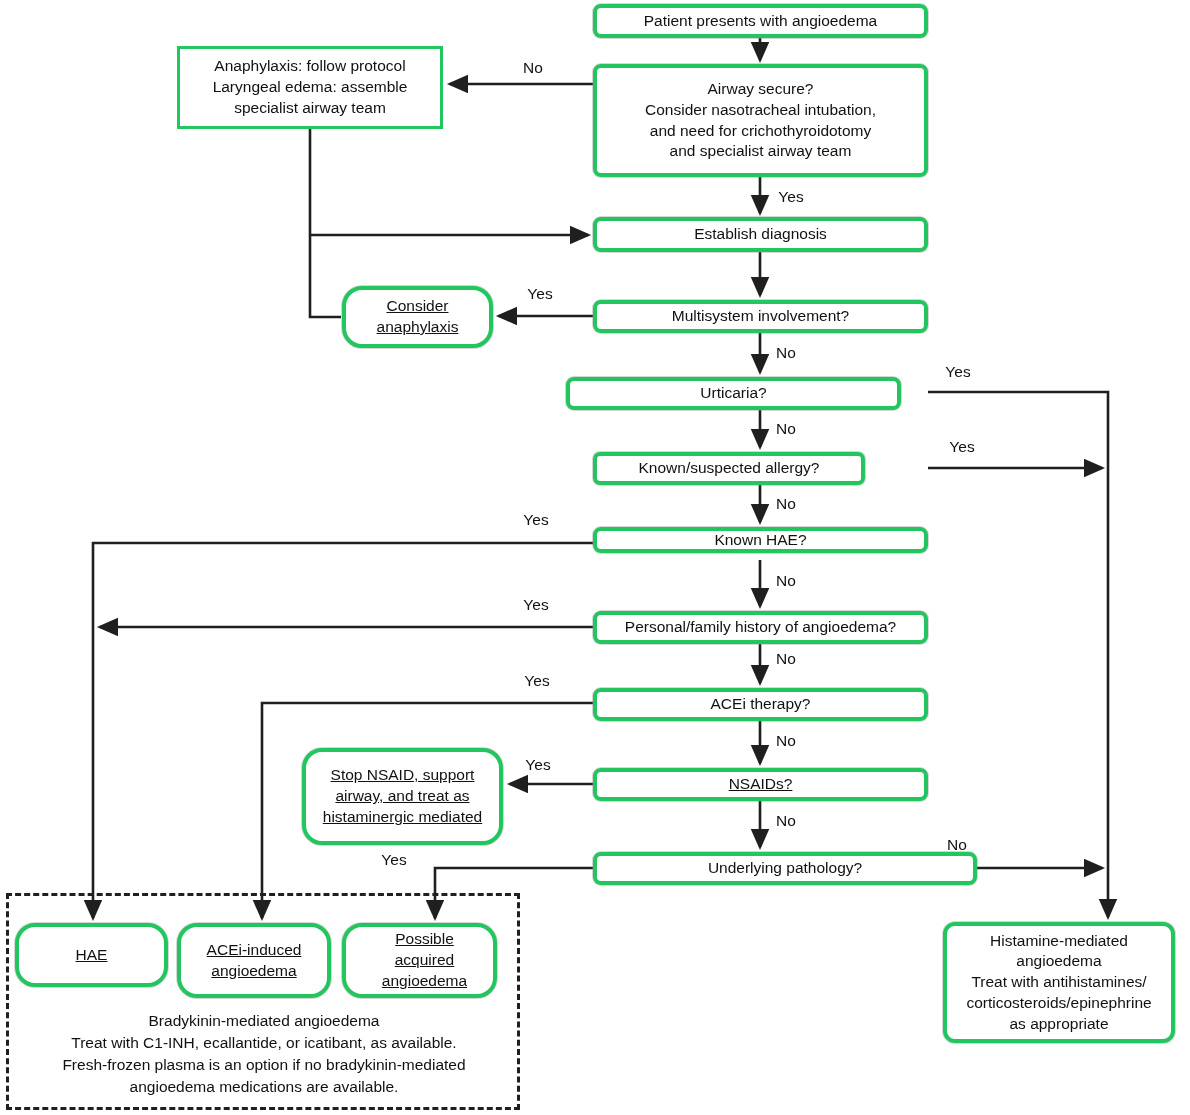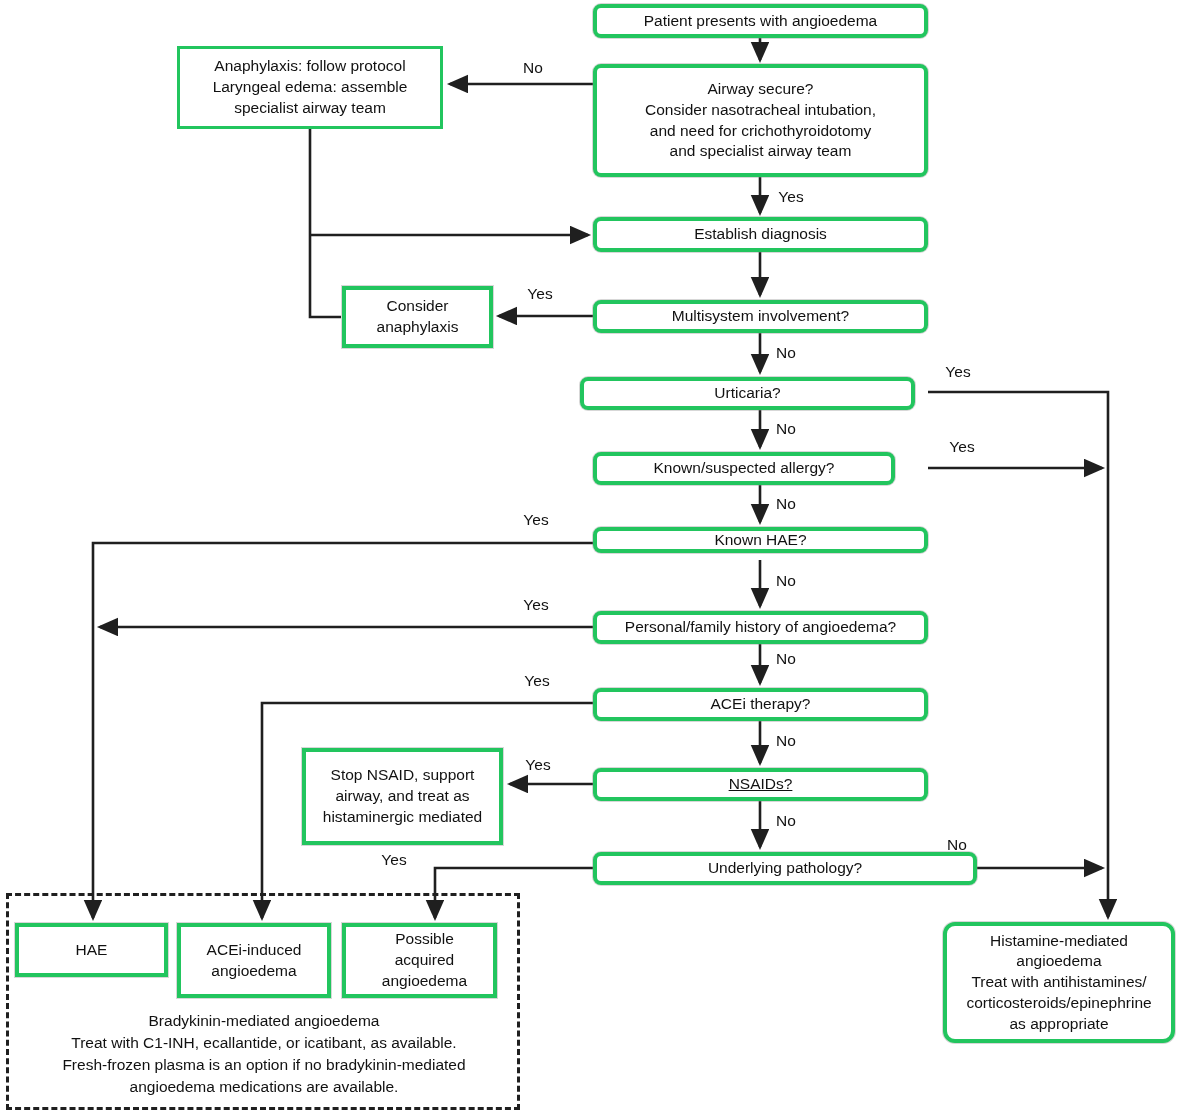--- a/index.html
+++ b/index.html
@@ -11,21 +11,21 @@
   .node{
     position:absolute;box-sizing:border-box;background:#ffffff;
     border:4px solid #22c55e;border-radius:8px;
     display:flex;align-items:center;justify-content:center;
     text-align:center;font-size:15.5px;line-height:1.34;
     white-space:pre-line;padding:2px 6px;
     box-shadow:0 0 0 1px rgba(140,140,140,0.35);
     z-index:2;
   }
   .r0{border-radius:0;border-width:3px;box-shadow:none;}
-  .r16{border-radius:0;}
+  .r16{border-radius:20px;text-decoration:underline;}
   .r12{border-radius:12px;}
   .dashed-group{
     position:absolute;box-sizing:border-box;border:3px dashed #1f1f1f;
     background:transparent;z-index:1;
   }
   .note{
     position:absolute;text-align:center;font-size:15.5px;line-height:1.42;
     white-space:pre-line;z-index:2;
   }
   .elabel{
@@ -83,23 +83,23 @@
 Laryngeal edema: assemble
 specialist airway team</div>
 
   <div class="node" style="left:593px;top:217px;width:335px;height:35px;">Establish diagnosis</div>
 
   <div class="node r16" style="left:342px;top:286px;width:151px;height:62px;">Consider
 anaphylaxis</div>
 
   <div class="node" style="left:593px;top:300px;width:335px;height:33px;">Multisystem involvement?</div>
 
-  <div class="node" style="left:580px;top:377px;width:335px;height:33px;">Urticaria?</div>
+  <div class="node" style="left:566px;top:377px;width:335px;height:33px;">Urticaria?</div>
 
-  <div class="node" style="left:593px;top:452px;width:302px;height:33px;">Known/suspected allergy?</div>
+  <div class="node" style="left:593px;top:452px;width:272px;height:33px;border-radius:7px;">Known/suspected allergy?</div>
 
   <div class="node" style="left:593px;top:527px;width:335px;height:26px;">Known HAE?</div>
 
   <div class="node" style="left:593px;top:611px;width:335px;height:33px;">Personal/family history of angioedema?</div>
 
   <div class="node" style="left:593px;top:688px;width:335px;height:33px;">ACEi therapy?</div>
 
   <div class="node" style="left:593px;top:768px;width:335px;height:33px;text-decoration:underline;">NSAIDs?</div>
 
   <div class="node r16" style="left:302px;top:748px;width:201px;height:97px;">Stop NSAID, support
@@ -107,21 +107,21 @@
 histaminergic mediated</div>
 
   <div class="node" style="left:593px;top:852px;width:384px;height:33px;">Underlying pathology?</div>
 
   <div class="node r12" style="left:943px;top:922px;width:232px;height:121px;">Histamine-mediated
 angioedema
 Treat with antihistamines/
 corticosteroids/epinephrine
 as appropriate</div>
 
-  <div class="node r16" style="left:15px;top:923px;width:153px;height:54px;">HAE</div>
+  <div class="node r16" style="left:15px;top:923px;width:153px;height:64px;">HAE</div>
 
   <div class="node r16" style="left:177px;top:923px;width:154px;height:75px;">ACEi-induced
 angioedema</div>
 
   <div class="node r16" style="left:342px;top:923px;width:155px;height:75px;padding-left:16px;">Possible
 acquired
 angioedema</div>
 
   <div class="note" style="left:14px;top:1010px;width:500px;">Bradykinin-mediated angioedema
 Treat with C1-INH, ecallantide, or icatibant, as available.

